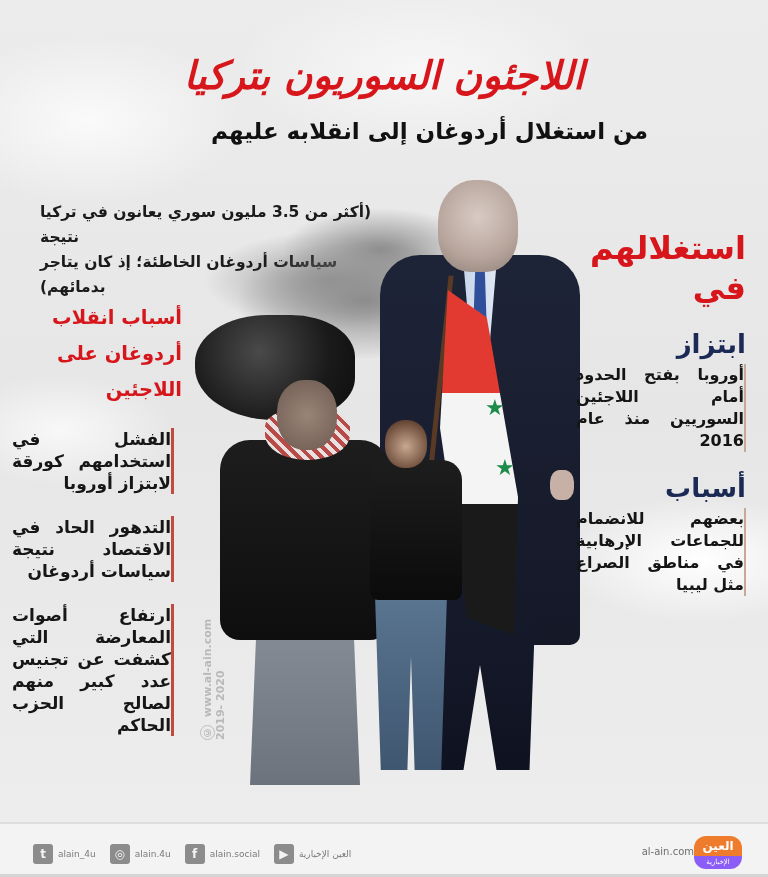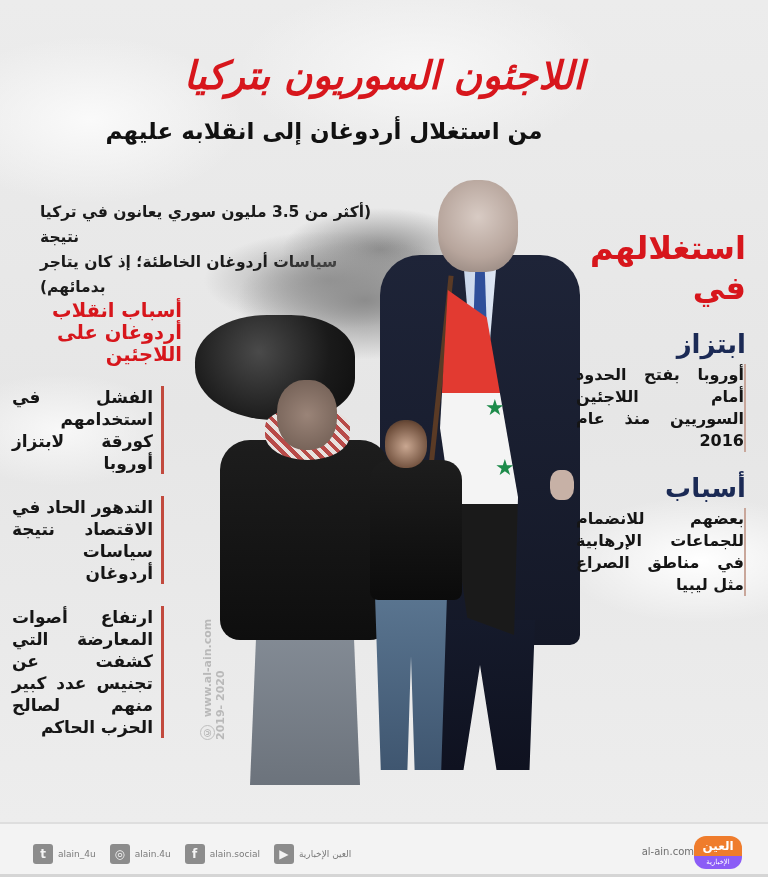--- a/index.html
+++ b/index.html
@@ -23,43 +23,43 @@
     overflow: hidden;
   }
   .title {
     position: absolute; top: 52px; left: 0; width: 768px;
     text-align: center; color: #d7161c;
     font-family: "DejaVu Serif", serif; font-weight: bold; font-style: italic;
     font-size: 39px; letter-spacing: 1px;
   }
   .subtitle {
     position: absolute; top: 118px; left: 0; width: 648px;
-    text-align: center; color: #111; font-weight: bold; font-size: 23px;
+    text-align: right; color: #111; font-weight: bold; font-size: 23px;
   }
   .quote {
     position: absolute; top: 200px; left: 40px; width: 368px;
     text-align: left; font-size: 15.5px; line-height: 25px; font-weight: bold; color: #1b1b1b;
   }
   
   .right-col { position: absolute; right: 22px; top: 228px; width: 170px; text-align: right; }
   .right-heading {
     color: #d7161c; font-weight: bold; font-size: 32px; line-height: 40px;
   }
   .use-block { margin-top: 20px; }
   .use-title { color: #1b2a55; font-weight: bold; font-size: 26px; line-height: 32px; }
   .use-body {
     border-right: 2px solid #c9a79b; margin-top: 4px;
     font-size: 16px; line-height: 22px; font-weight: bold; color: #151515;
     text-align: justify; text-align-last: right;
   }
   
   .left-col { position: absolute; left: 12px; top: 300px; width: 170px; text-align: right; }
-  .left-heading { color: #d7161c; font-weight: bold; font-size: 19.5px; line-height: 22px; }
+  .left-heading { color: #d7161c; font-weight: bold; font-size: 19.5px; line-height: 36px; }
   .reason {
-    border-right: 3px solid #c24a3e; padding-right: 8px; margin-right: 18px;
+    border-right: 3px solid #c24a3e; margin-right: 8px;
     font-size: 17px; line-height: 22px; font-weight: bold; color: #161616;
     text-align: justify; text-align-last: right;
   }
   .reason.first { margin-top: 20px; }
   .reason + .reason { margin-top: 22px; }
 
   
   .scene { position: absolute; left: 195px; top: 180px; width: 395px; height: 620px; }
   .smoke {
     position: absolute; left: 40px; top: 60px; width: 260px; height: 120px;

